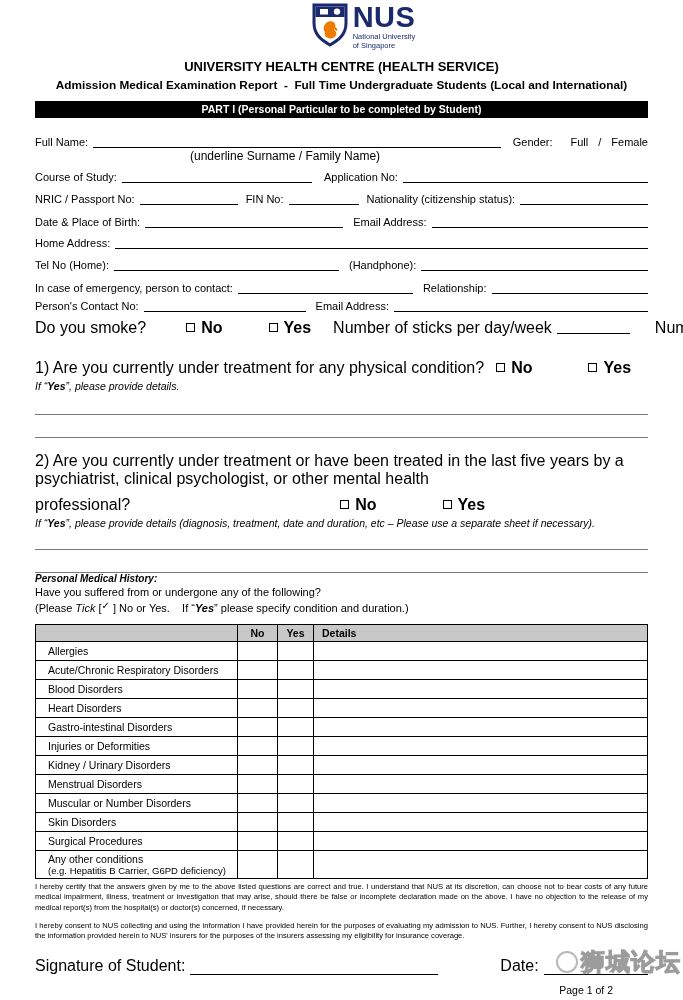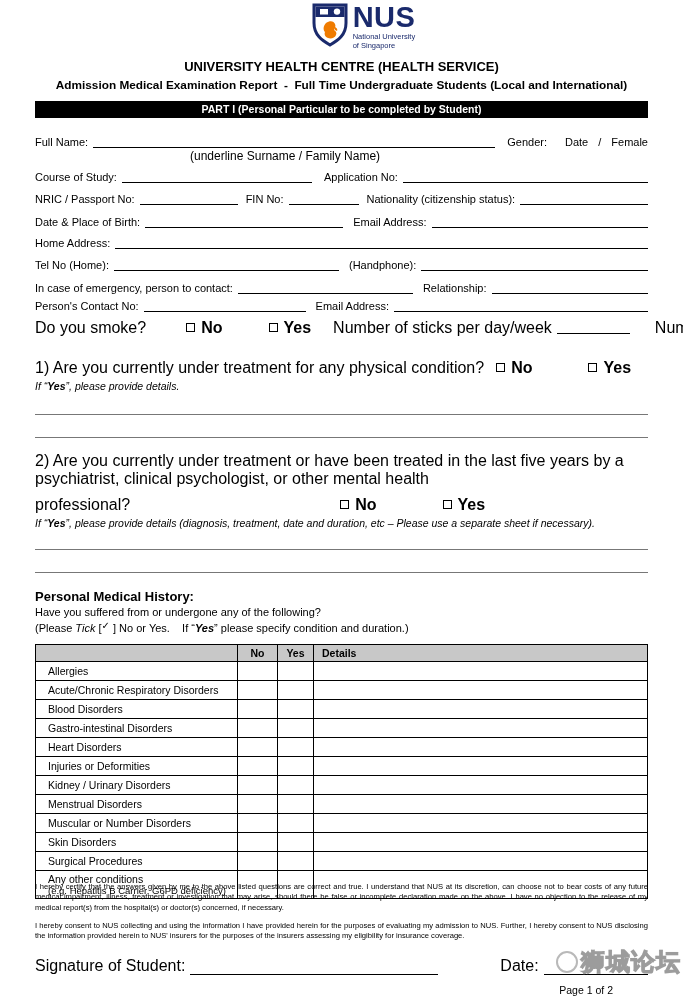--- a/index.html
+++ b/index.html
@@ -31,21 +31,21 @@
   
   .cb { display: inline-block; width: 9px; height: 9px; border: 1px solid #000; background: #fff; margin-right: 6px; flex: none; }
   .cb-group { display: flex; align-items: center; }
   .bold { font-weight: bold; }
   .it { font-style: italic; }
   .q-row { display: flex; align-items: center; font-size: 16px; white-space: nowrap; }
   .hint { font-size: 10.5px; font-style: italic; margin-top: 3px; }
   .blank-line { border-bottom: 1px solid #777; height: 0; }
 
   
-  .pmh-title { font-size: 13px; font-weight: bold; margin-top: 16px; }
+  .pmh-title { font-size: 10px; font-weight: bold; font-style: italic; }
   .pmh-sub { font-size: 11px; margin-top: 2px; }
   .pmh-instr { font-size: 11px; margin-top: 4px; white-space: pre-wrap; }
   .tick-mark { display: inline-block; font-size: 10px; transform: translateY(-3px); }
 
   table.mh { width: 100%; border-collapse: collapse; margin-top: 10px; font-size: 10.5px; table-layout: fixed; }
   .mh th, .mh td { border: 1px solid #000; }
   .mh th { background: #c8c8c8; font-weight: bold; padding: 2px 4px; text-align: center; }
   .mh th.det-h { text-align: left; padding-left: 8px; }
   .mh col.c-cond { width: 202px; } .mh col.c-no { width: 40px; } .mh col.c-yes { width: 36px; } .mh col.c-det { width: auto; }
   .mh td { height: 19px; }
@@ -96,21 +96,21 @@
   <div class="title">UNIVERSITY HEALTH CENTRE (HEALTH SERVICE)</div>
   <div class="subtitle">Admission Medical Examination Report  -  Full Time Undergraduate Students (Local and International)</div>
   <div class="part-bar">PART I  (Personal Particular to be completed by Student)</div>
 
   <div class="content">
 
     <div class="field-row mt18">
       <span class="lbl">Full Name:</span>
       <div class="line"></div>
       <span class="lbl ml12">Gender:</span>
-      <span class="lbl ml18">Date</span>
+      <span class="lbl ml18">Full</span>
       <span class="lbl ml10">/</span>
       <span class="lbl ml10">Female</span>
     </div>
     <div class="sub-hint">(underline Surname / Family Name)</div>
 
     <div class="field-row mt8">
       <span class="lbl">Course of Study:</span>
       <div class="line fx" style="width:190px"></div>
       <span class="lbl ml12">Application No:</span>
       <div class="line"></div>
@@ -239,27 +239,27 @@
             <td></td>
             <td></td>
       </tr>
       <tr>
         <td class="cond">Blood Disorders</td>
         <td></td>
             <td></td>
             <td></td>
       </tr>
       <tr>
+        <td class="cond">Heart Disorders</td>
+        <td></td>
+            <td></td>
+            <td></td>
+      </tr>
+      <tr>
         <td class="cond">Gastro-intestinal Disorders</td>
-        <td></td>
-            <td></td>
-            <td></td>
-      </tr>
-      <tr>
-        <td class="cond">Heart Disorders</td>
         <td></td>
             <td></td>
             <td></td>
       </tr>
       <tr>
         <td class="cond">Injuries or Deformities</td>
         <td></td>
             <td></td>
             <td></td>
       </tr>

